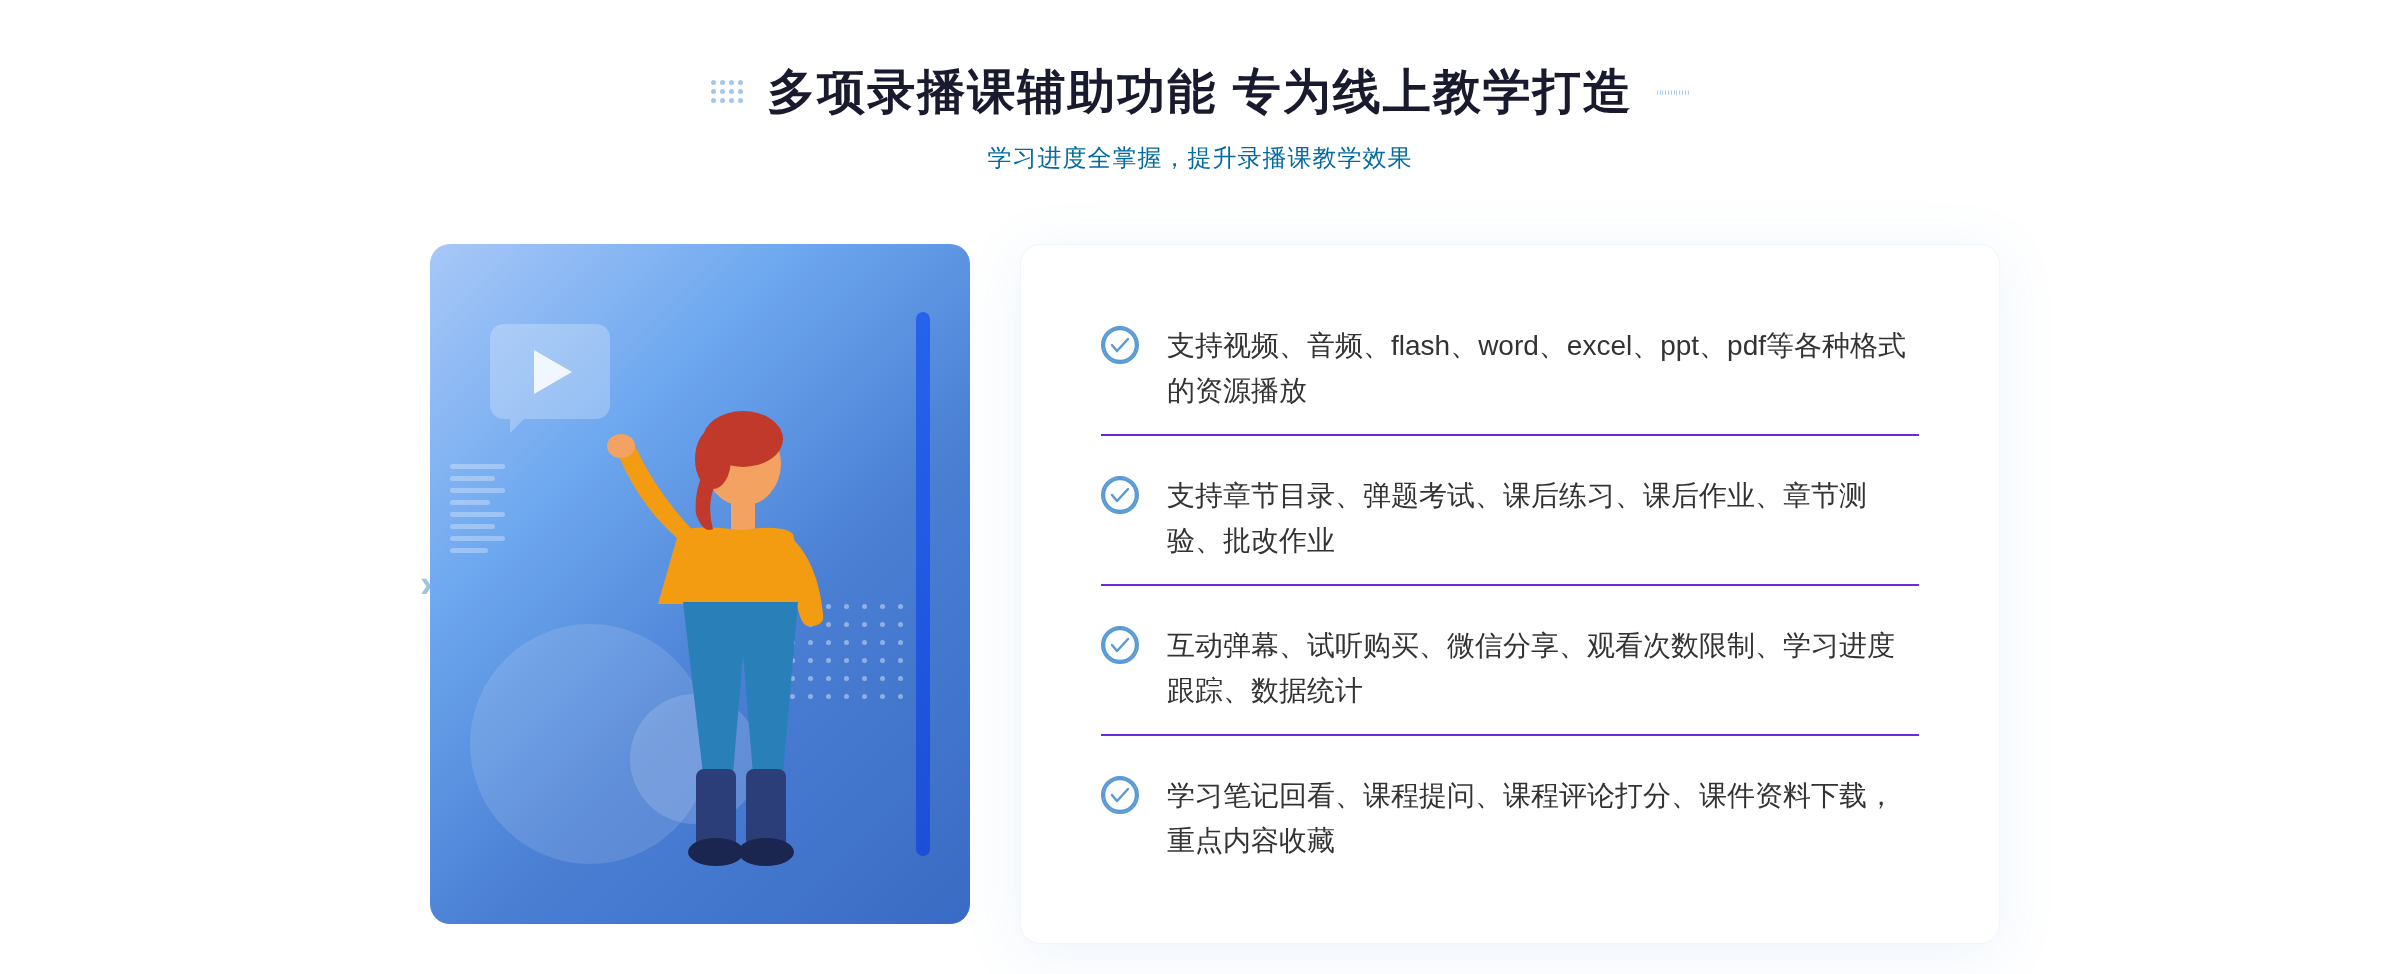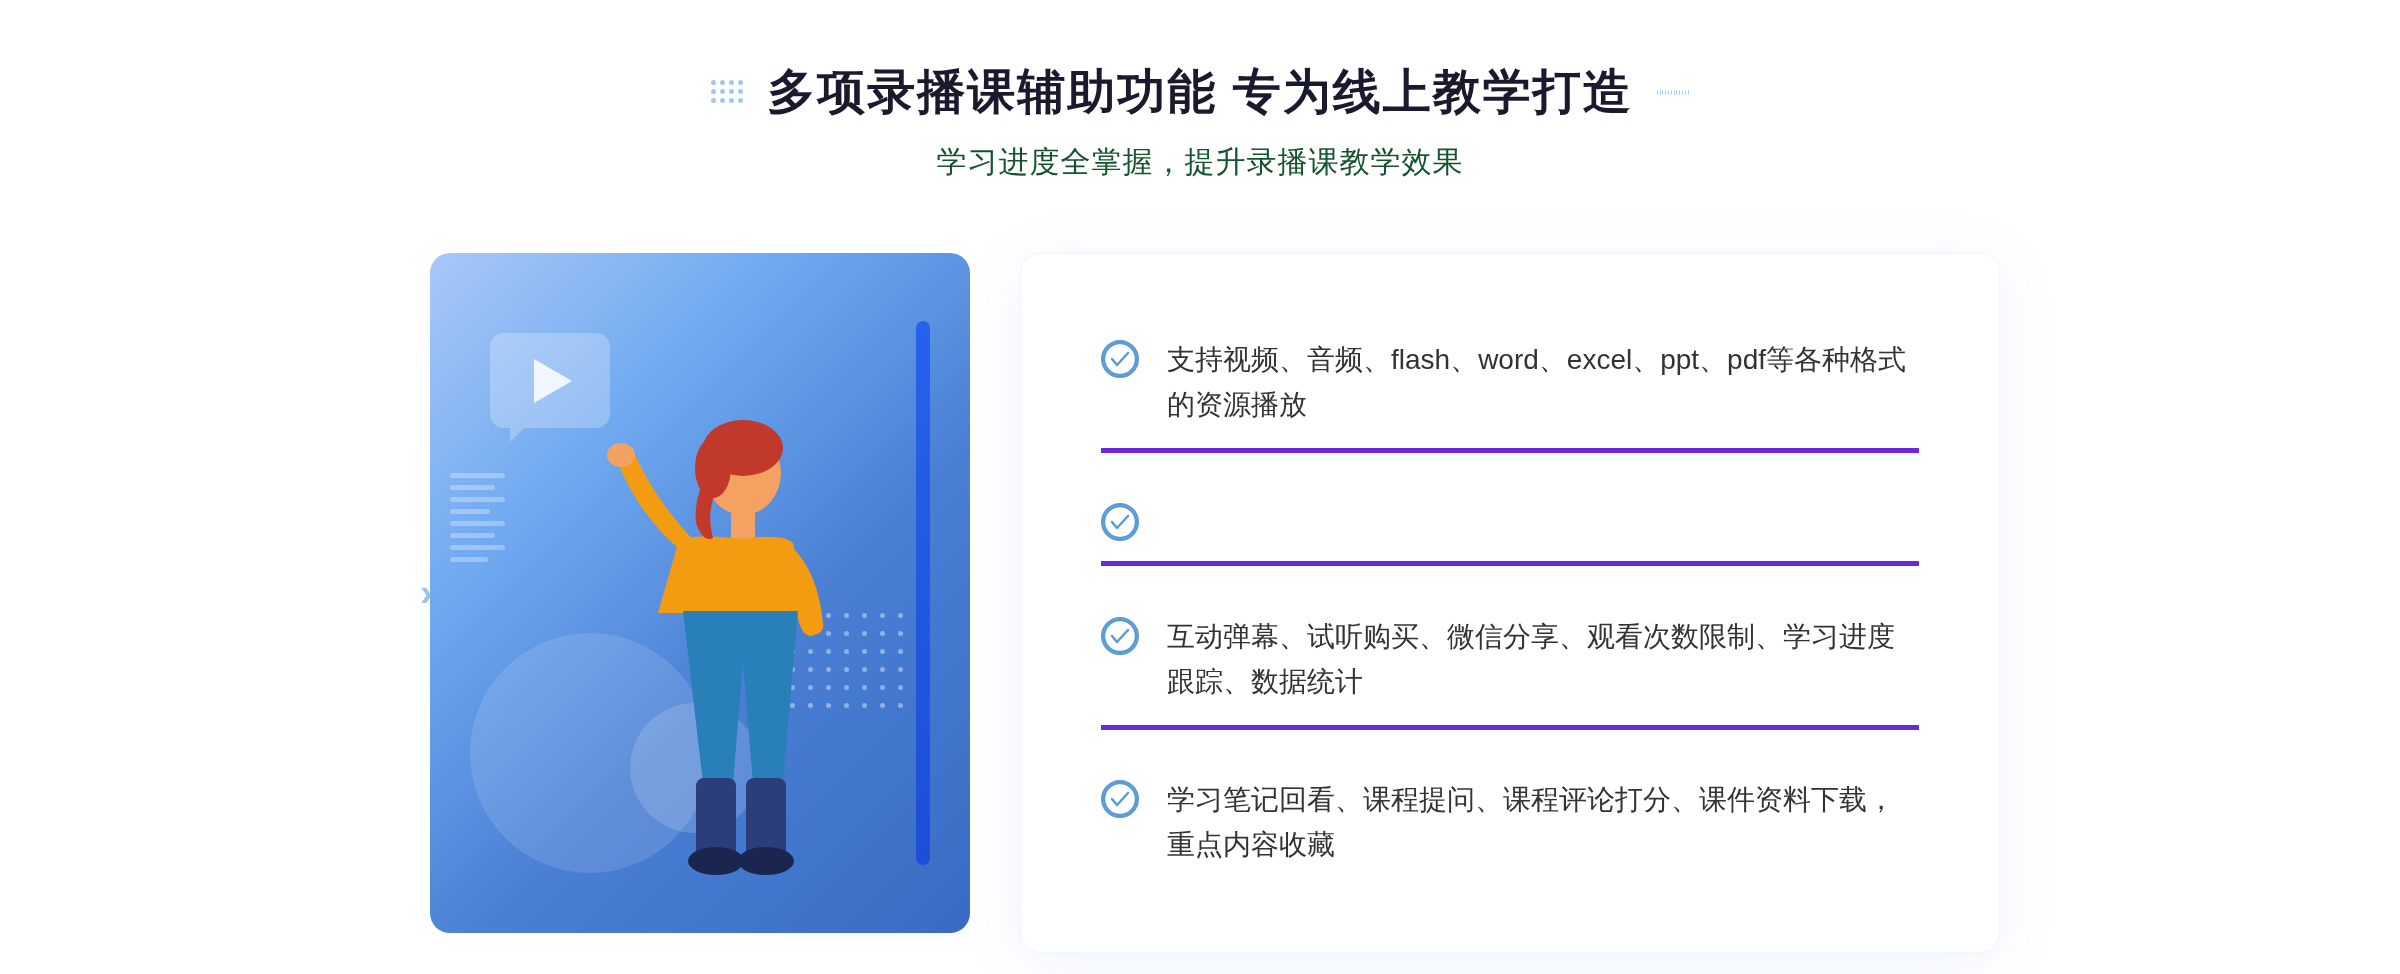--- a/index.html
+++ b/index.html
@@ -63,22 +63,22 @@
     }
 
     .main-title {
       font-size: 48px;
       font-weight: 700;
       color: #1a1a2e;
       letter-spacing: 2px;
     }
 
     .subtitle {
-      font-size: 30px;
-      color: #14532d;
+      font-size: 24px;
+      color: #0369a1;
       letter-spacing: 1px;
     }
 
     
     .content-area {
       display: flex;
       width: 1600px;
       height: 720px;
       position: relative;
     }
@@ -241,21 +241,21 @@
       box-shadow: 0 10px 60px rgba(74, 144, 217, 0.1);
       margin-top: 20px;
       border: 1px solid #f0f4ff;
     }
 
     .feature-item {
       display: flex;
       align-items: flex-start;
       gap: 28px;
       padding: 20px 0;
-      border-bottom: 5px solid #6d28d9;
+      border-bottom: 2px solid #6d28d9;
     }
 
     .feature-item:last-child {
       border-bottom: none;
     }
 
     .check-circle {
       width: 38px;
       height: 38px;
       border-radius: 50%;
@@ -485,20 +485,21 @@
         <span class="feature-text">支持视频、音频、flash、word、excel、ppt、pdf等各种格式的资源播放</span>
       </div>
 
       <div class="feature-item">
         <div class="check-circle">
           <svg class="svg-check" viewBox="0 0 36 36" xmlns="http://www.w3.org/2000/svg">
             <circle cx="18" cy="18" r="16" fill="none" stroke="#5b9bd5" stroke-width="2.5"></circle>
             <polyline points="10,18 15,24 26,12" fill="none" stroke="#5b9bd5" stroke-width="2.5" stroke-linecap="round" stroke-linejoin="round"></polyline>
           </svg>
         </div>
+        <span class="feature-text">支持章节目录、弹题考试、课后练习、课后作业、章节测验、批改作业</span>
       </div>
 
       <div class="feature-item">
         <div class="check-circle">
           <svg class="svg-check" viewBox="0 0 36 36" xmlns="http://www.w3.org/2000/svg">
             <circle cx="18" cy="18" r="16" fill="none" stroke="#5b9bd5" stroke-width="2.5"></circle>
             <polyline points="10,18 15,24 26,12" fill="none" stroke="#5b9bd5" stroke-width="2.5" stroke-linecap="round" stroke-linejoin="round"></polyline>
           </svg>
         </div>
         <span class="feature-text">互动弹幕、试听购买、微信分享、观看次数限制、学习进度跟踪、数据统计</span>

